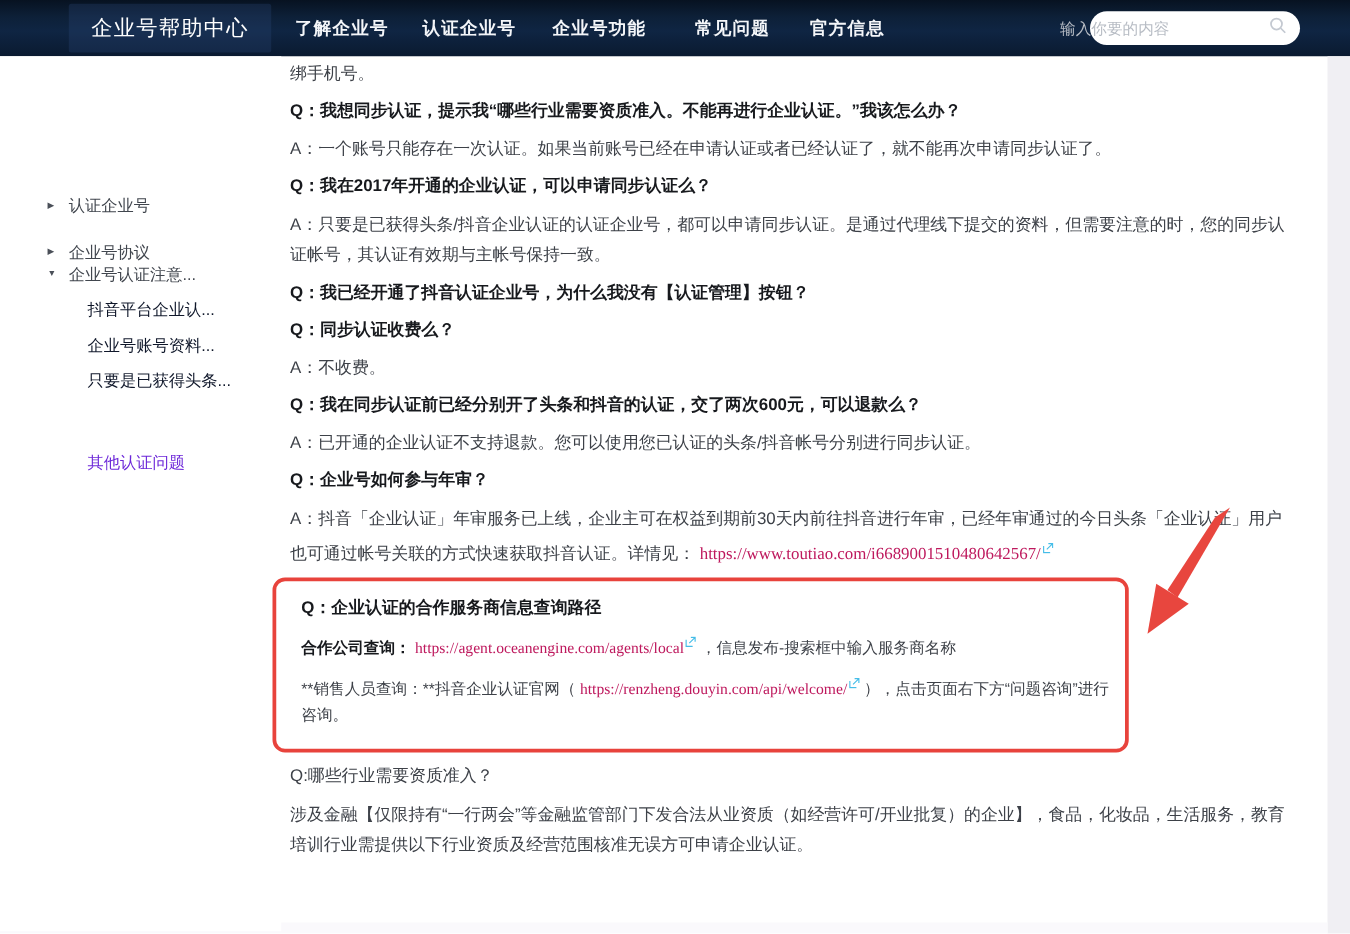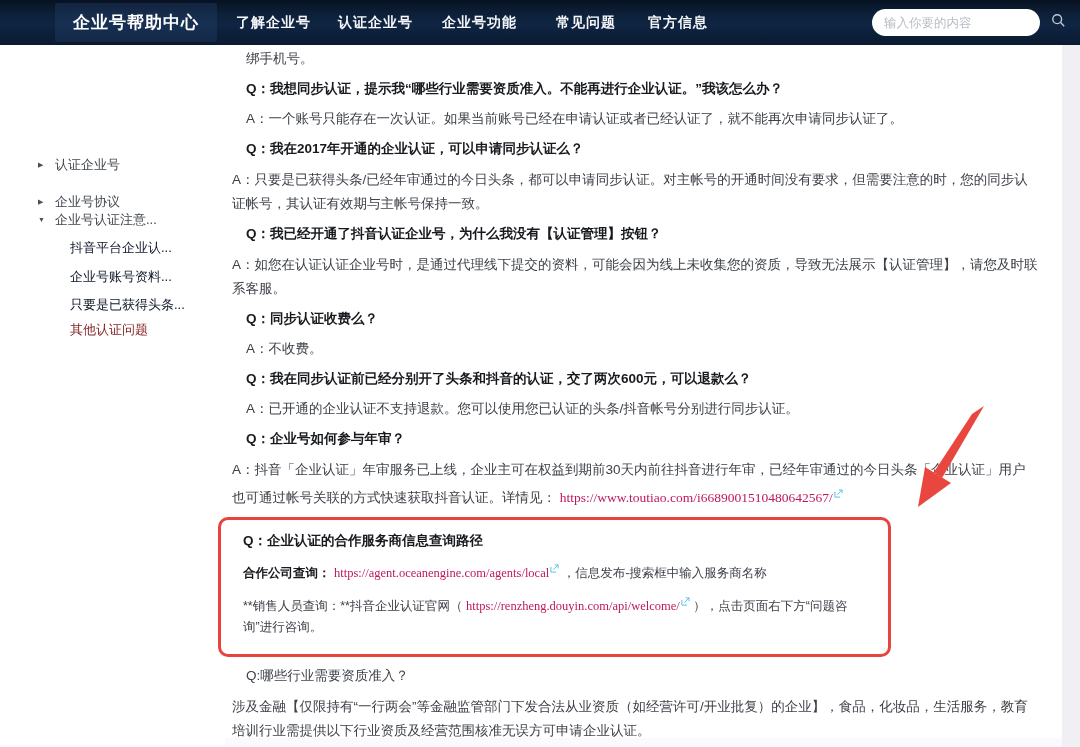--- a/index.html
+++ b/index.html
@@ -3,58 +3,58 @@
 <meta charset="utf-8">
 <style>
   html,body{margin:0;padding:0;background:#ffffff;}
   body{font-family:"Liberation Sans","DejaVu Sans",sans-serif;}
   #app{position:relative;width:1080px;height:747px;background:#ffffff;overflow:hidden;}
 
   
   .topnav{position:absolute;left:0;top:0;width:1080px;height:45px;
     background:linear-gradient(180deg,#071221 0%,#0d2038 30%,#0f2543 55%,#0a1a30 100%);}
   .logo{position:absolute;left:55px;top:3px;width:162px;height:39px;line-height:39px;
-    text-align:center;color:#ffffff;font-size:17px;font-weight:bold;letter-spacing:1px;
+    text-align:center;color:#ffffff;font-size:17px;font-weight:normal;letter-spacing:1px;
     background:rgba(45,75,125,0.28);border-radius:2px;cursor:pointer;}
   .navitem{position:absolute;top:0;height:56px;line-height:45px;color:#f4f6f9;
     font-size:14px;font-weight:700;letter-spacing:1px;cursor:pointer;}
   .nav0{left:236px}.nav1{left:338px}.nav2{left:442px}.nav3{left:556px}.nav4{left:648px}
   .searchbox{position:absolute;left:872px;top:9px;width:168px;height:27px;background:#ffffff;
-    border-radius:14px;display:flex;align-items:center;padding:0 10px;box-sizing:border-box;}
+    border-radius:14px;display:flex;align-items:center;padding:0 10px;box-sizing:border-box;justify-content:flex-end;}
   .searchbox input{border:none;outline:none;flex:1;font-size:12.5px;color:#333;background:transparent;
     font-family:"Liberation Sans","DejaVu Sans",sans-serif;}
   .searchbox input::placeholder{color:#b7bcc4;}
   .search-ic{flex:0 0 auto;margin-left:4px;}
 
   
   .right-strip{position:absolute;right:0;top:45px;width:18px;height:702px;background:#f0eff3;}
   .bottom-strip{position:absolute;left:0;bottom:0;width:1062px;height:9px;background:#faf9fc;}
 
   
   .sidebar{position:absolute;left:0;top:45px;width:225px;height:700px;background:#ffffff;}
   .snav{position:absolute;left:0;width:225px;height:22px;font-size:13px;color:#41464e;cursor:pointer;
     line-height:22px;}
   .snav .tri{position:absolute;left:38px;top:0;font-size:7px;color:#4a4f58;line-height:22px;}
   .snav .lbl1{position:absolute;left:55px;}
   .snav .lbl2{position:absolute;left:70px;color:#0f172a;}
-  .snav.active .lbl2{color:#7f1d1d;}
+  .snav.active .lbl2{color:#6d28d9;margin-top:40px;}
   .sr0{top:109px}.sr1{top:146px}.sr2{top:164px}.sr3{top:192px}.sr4{top:221px}.sr5{top:249px}.sr6{top:274px}
 
   
   .content{position:absolute;left:232px;top:48px;width:806px;color:#3d4148;font-size:13.5px;}
-  .line{line-height:21px;margin:0 0 9px 14px;}
+  .line{line-height:21px;margin:0 0 9px 0;}
   .para{line-height:24px;margin:0 0 7px 0;}
   .q{font-weight:bold;color:#17191d;}
   .a{color:#3d4148;}
   a.lnk{color:#be185d;text-decoration:none;cursor:pointer;word-break:break-all;font-family:Liberation Serif, serif;}
   .ext{display:inline-block;vertical-align:4px;margin-left:1px;}
 
   
   .hbox{border:3px solid #e8433c;border-radius:10px;margin:2px 0 8px -14px;width:647px;
-    padding:10px 12px 16px 8px;}
+    padding:10px 12px 16px 20px;}
   .hbox .line{margin-bottom:8px;font-size:12.5px;}
   .hbox .line:last-child{margin-bottom:0;}
   .hbox .q{font-size:13.5px;}
   .blbl{font-weight:bold;color:#17191d;}
 
   
   .arrow-svg{position:absolute;left:895px;top:400px;width:100px;height:115px;pointer-events:none;}
 </style>
 </head>
 <body>
@@ -110,24 +110,23 @@
   </div>
 
   <div class="content">
 
     <div class="line a">绑手机号。</div>
 
     <div class="line q">Q：我想同步认证，提示我“哪些行业需要资质准入。不能再进行企业认证。”我该怎么办？</div>
     <div class="line a">A：一个账号只能存在一次认证。如果当前账号已经在申请认证或者已经认证了，就不能再次申请同步认证了。</div>
 
     <div class="line q">Q：我在2017年开通的企业认证，可以申请同步认证么？</div>
-    <div class="para a">A：只要是已获得头条/已经年审通过的今日头条，都可以申请同步认证。对主帐号的开通时间没有要求，但需要注意的时，您的同步认证帐号，其认证有效期与主帐号保持一致。</div>
+    <div class="para a">A：只要是已获得头条/抖音企业认证的认证企业号，都可以申请同步认证。是通过代理线下提交的资料，但需要注意的时，您的同步认证帐号，其认证有效期与主帐号保持一致。</div>
 
     <div class="line q">Q：我已经开通了抖音认证企业号，为什么我没有【认证管理】按钮？</div>
-    <div class="para a">A：如您在认证认证企业号时，是通过代理线下提交的资料，可能会因为线上未收集您的资质，导致无法展示【认证管理】，请您及时联系客服。</div>
 
     <div class="line q">Q：同步认证收费么？</div>
     <div class="line a">A：不收费。</div>
 
     <div class="line q">Q：我在同步认证前已经分别开了头条和抖音的认证，交了两次600元，可以退款么？</div>
     <div class="line a">A：已开通的企业认证不支持退款。您可以使用您已认证的头条/抖音帐号分别进行同步认证。</div>
 
     <div class="line q">Q：企业号如何参与年审？</div>
     <div class="para a">
       <span>A：抖音「企业认证」年审服务已上线，企业主可在权益到期前30天内前往抖音进行年审，已经年审通过的今日头条「企业认证」用户也可通过帐号关联的方式快速获取抖音认证。详情见：</span>

